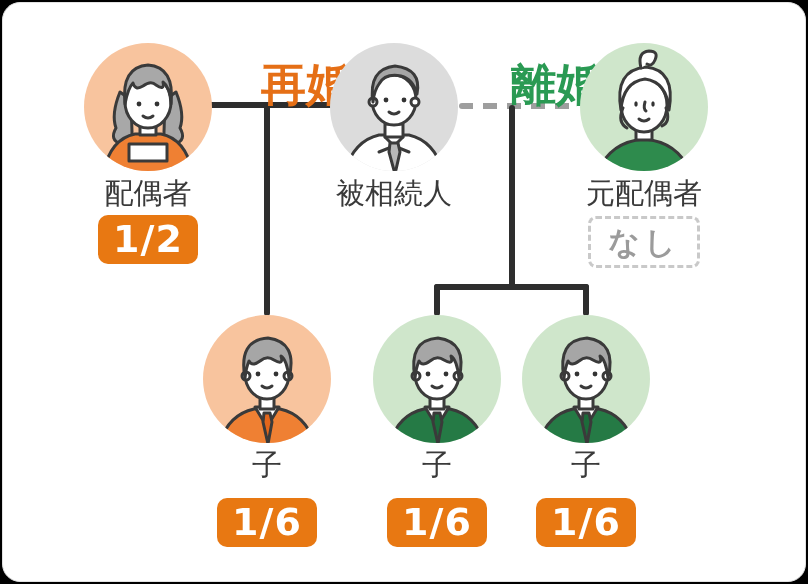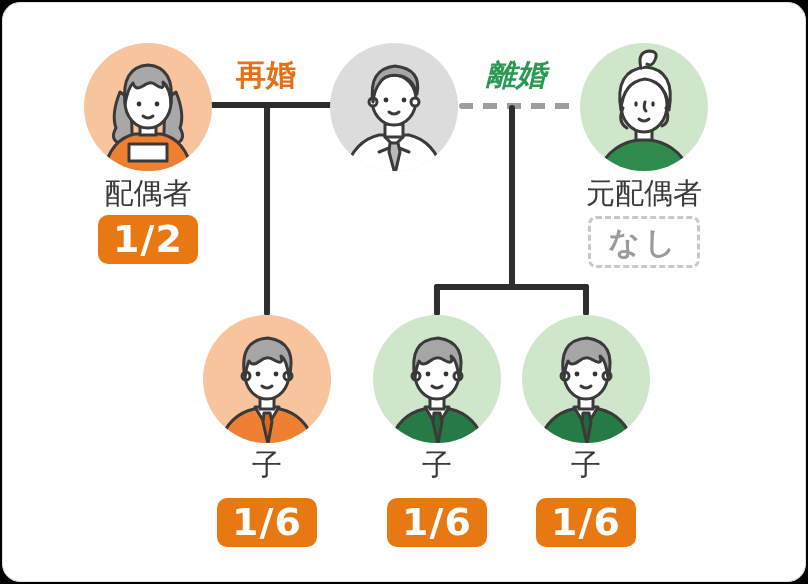--- a/index.html
+++ b/index.html
@@ -84,24 +84,25 @@
     padding: 3px 17px;
     border-radius: 8px;
     border: 3px dashed #c9c9c9;
     letter-spacing: 4px;
     text-align: right;
   }
   
   .relation-label {
     position: absolute;
     transform: translateX(-50%);
-    font-size: 30px;
+    font-size: 45px;
     font-weight: 700;
     white-space: nowrap;
     z-index: 2;
+    margin-left: 40px;
   }
   .relation-remarriage { color: #e56f16; }
   .relation-divorce { color: #2a9a53; }
   
   .theme-orange { --bg:#f8c49e; --cloth:#ef8033; --tie:#e2661b; }
   .theme-gray   { --bg:#dcdcdc; --cloth:#ffffff; --tie:#b8b8b8; }
   .theme-green  { --bg:#cfe6cb; --cloth:#2e8b4d; --tie:#1c6b3a; }
   .theme-green-child { --bg:#cfe6cb; --cloth:#257a45; --tie:#1c6b3a; }
   svg .stroke { stroke:#3a3a3a; stroke-width:3; stroke-linecap:round; stroke-linejoin:round; }
 </style>
@@ -113,21 +114,21 @@
 
   <div class="hline" style="left:200px; top:102px; width:140px;"></div>
   <div class="vline" style="left:264px; top:102px; height:214px;"></div>
   <div class="dashline" style="left:459px; top:103px; width:118px;"></div>
   <div class="vline" style="left:509px; top:105px; height:182px;"></div>
   <div class="hline" style="left:434px; top:284px; width:155px;"></div>
   <div class="vline" style="left:434px; top:284px; height:32px;"></div>
   <div class="vline" style="left:583px; top:284px; height:32px;"></div>
 
   <div class="relation-label relation-remarriage" style="left:266px; top:55px;">再婚</div>
-  <div class="relation-label relation-divorce" style="left:516px; top:55px;font-style:italic;">離婚</div>
+  <div class="relation-label relation-divorce" style="left:516px; top:55px;">離婚</div>
 
   <div class="person" style="left:83px; top:42px;">
     <svg class="avatar theme-orange" viewBox="0 0 130 130">
       <defs>
           <clipPath id="c1">
             <circle cx="65" cy="65" r="64"></circle>
           </clipPath>
         </defs>
       <circle cx="65" cy="65" r="64" fill="var(--bg)"></circle>
       <g clip-path="url(#c1)">
@@ -164,20 +165,21 @@
         <path class="stroke" d="M61,101 L69,101 L71,110 L66,132 L60,110 Z" fill="var(--tie)"></path>
         <ellipse class="stroke" cx="65" cy="58" rx="22" ry="25" fill="#ffffff"></ellipse>
         <circle class="stroke" cx="44" cy="60" r="4" fill="#ffffff"></circle>
         <circle class="stroke" cx="86" cy="60" r="4" fill="#ffffff"></circle>
         <path class="stroke" d="M44,60 Q39,27 66,24 Q93,27 88,52 Q84,37 72,34 Q56,31 50,42 Q45,49 44,60 Z" fill="#a6a6a6"></path>
         <circle cx="57" cy="58" r="2.4" fill="#333"></circle>
         <circle cx="75" cy="58" r="2.4" fill="#333"></circle>
         <path class="stroke" d="M60,70 Q65,74 70,70" fill="none"></path>
       </g>
     </svg>
+    <span class="person-name">被相続人</span>
   </div>
 
   <div class="person" style="left:579px; top:42px;">
     <svg class="avatar theme-green" viewBox="0 0 130 130">
       <defs>
           <clipPath id="c3">
             <circle cx="65" cy="65" r="64"></circle>
           </clipPath>
         </defs>
       <circle cx="65" cy="65" r="64" fill="var(--bg)"></circle>

